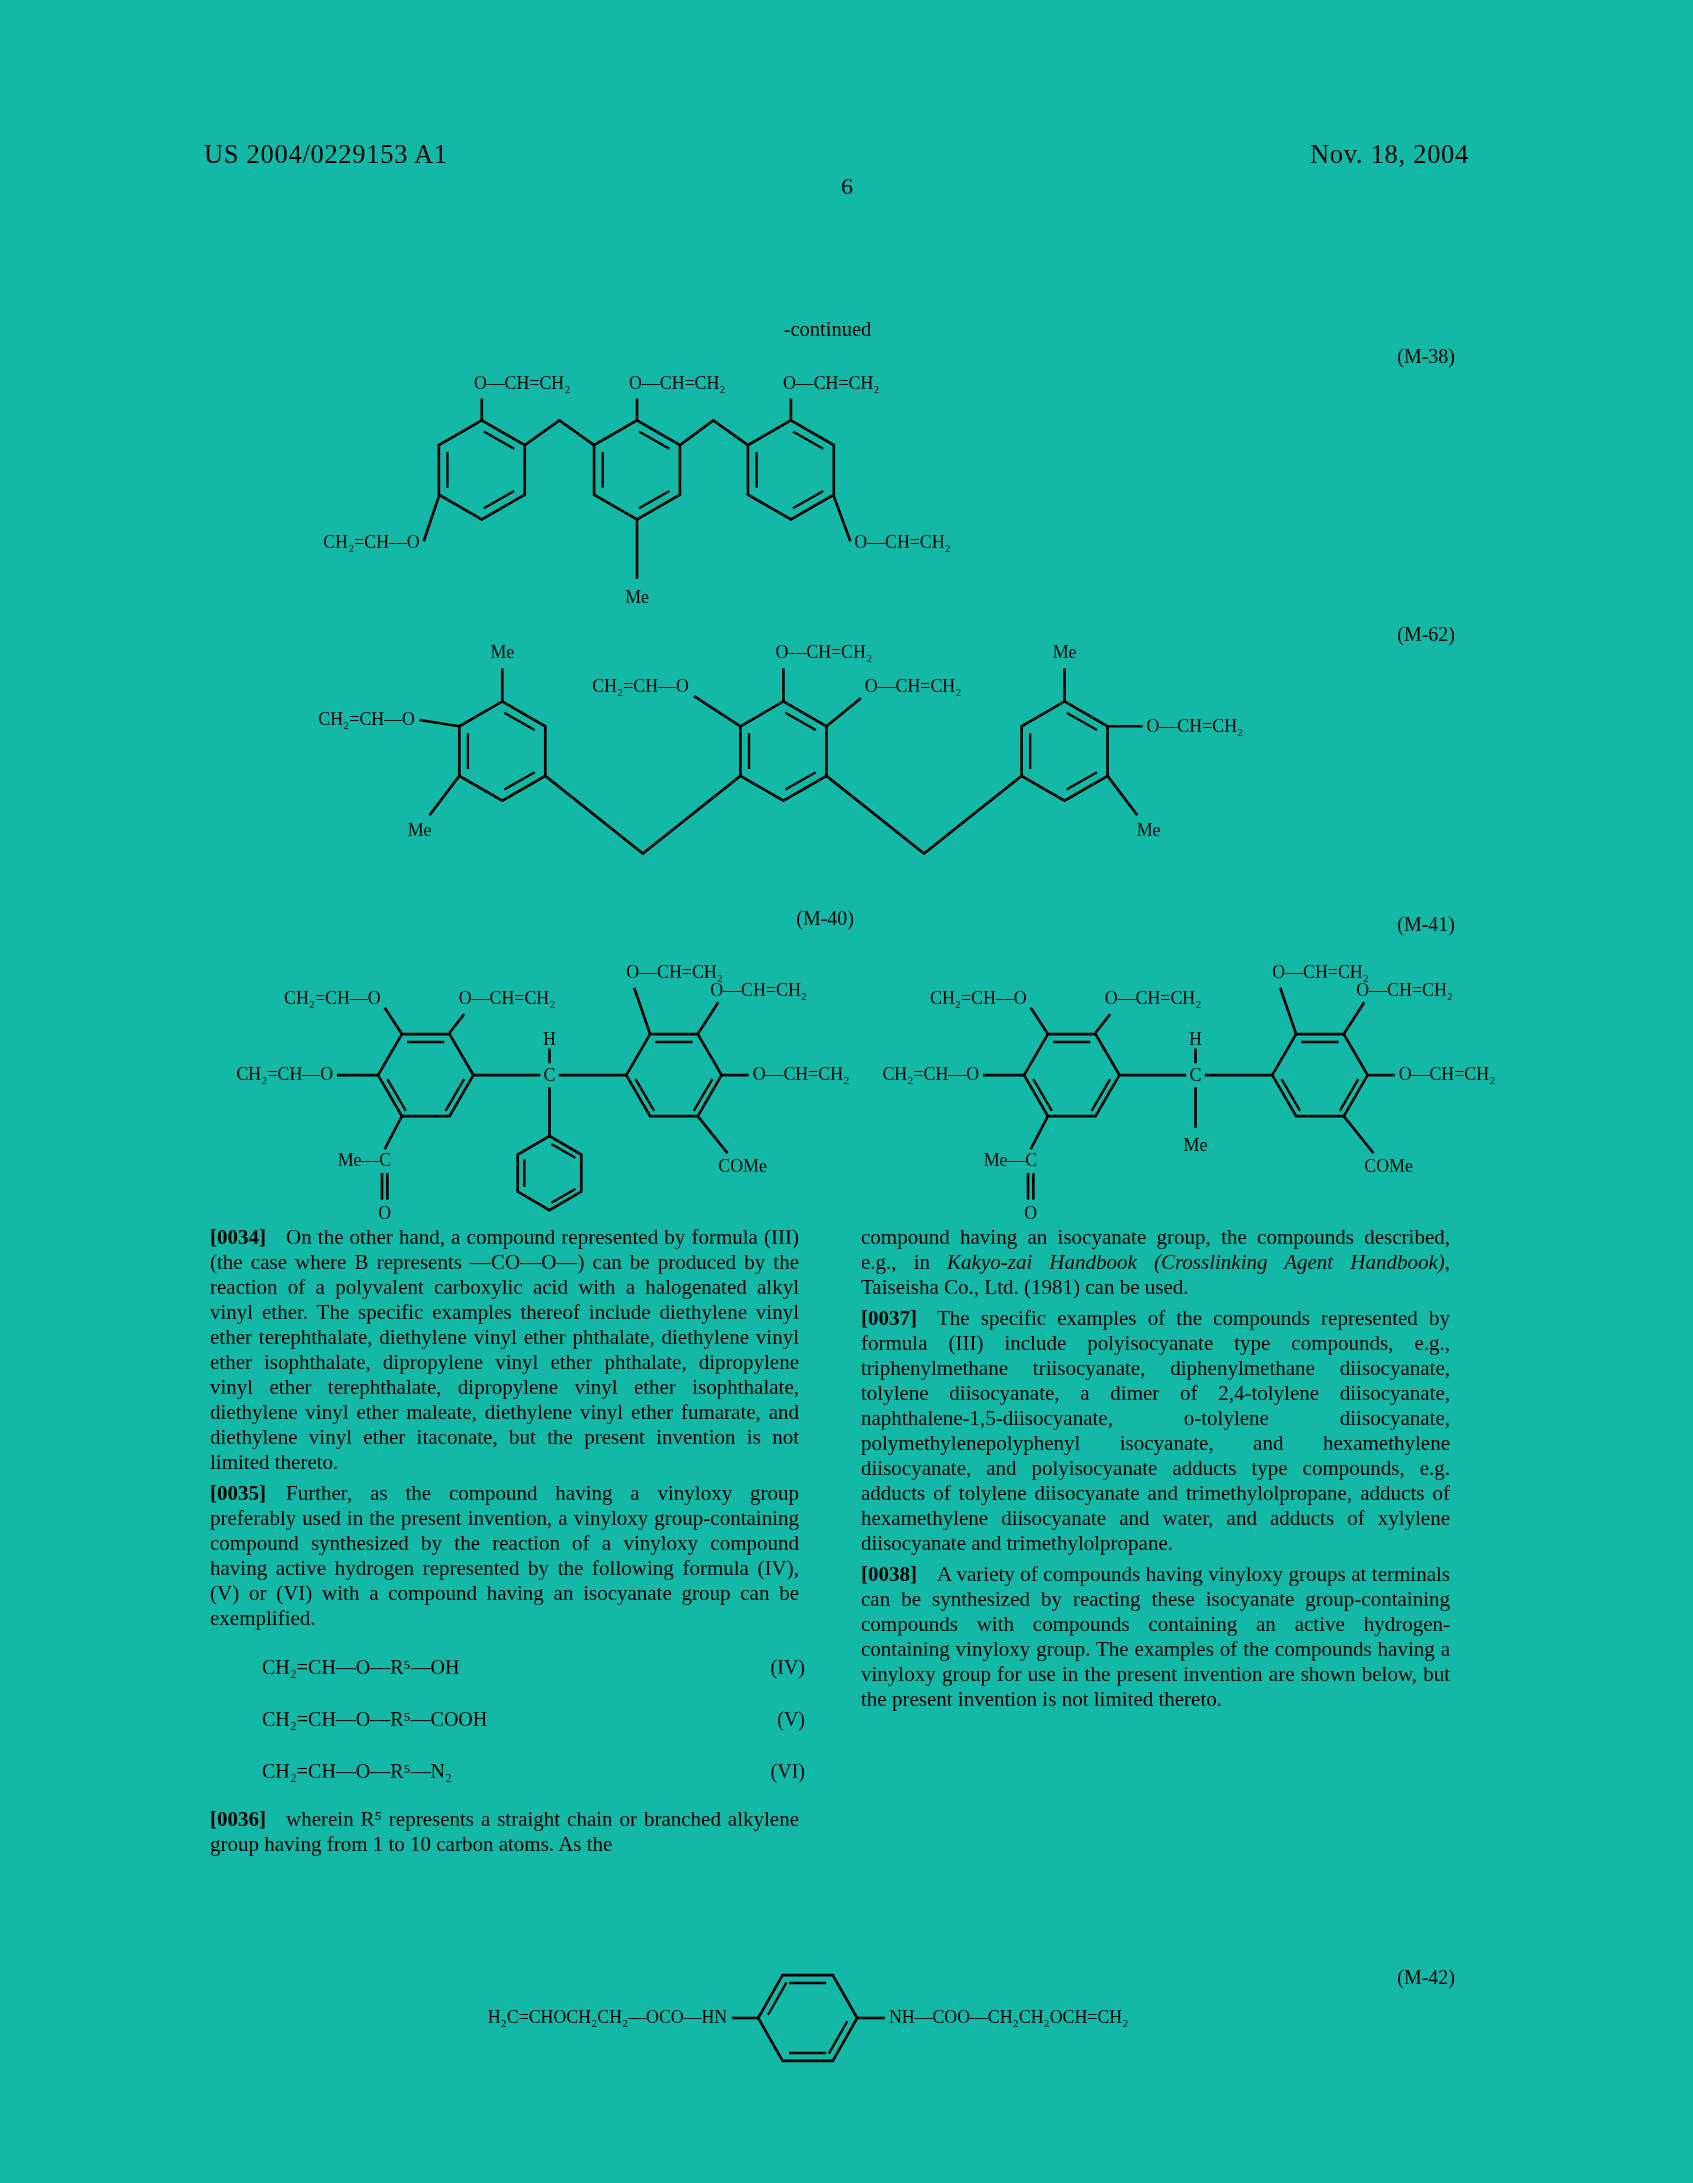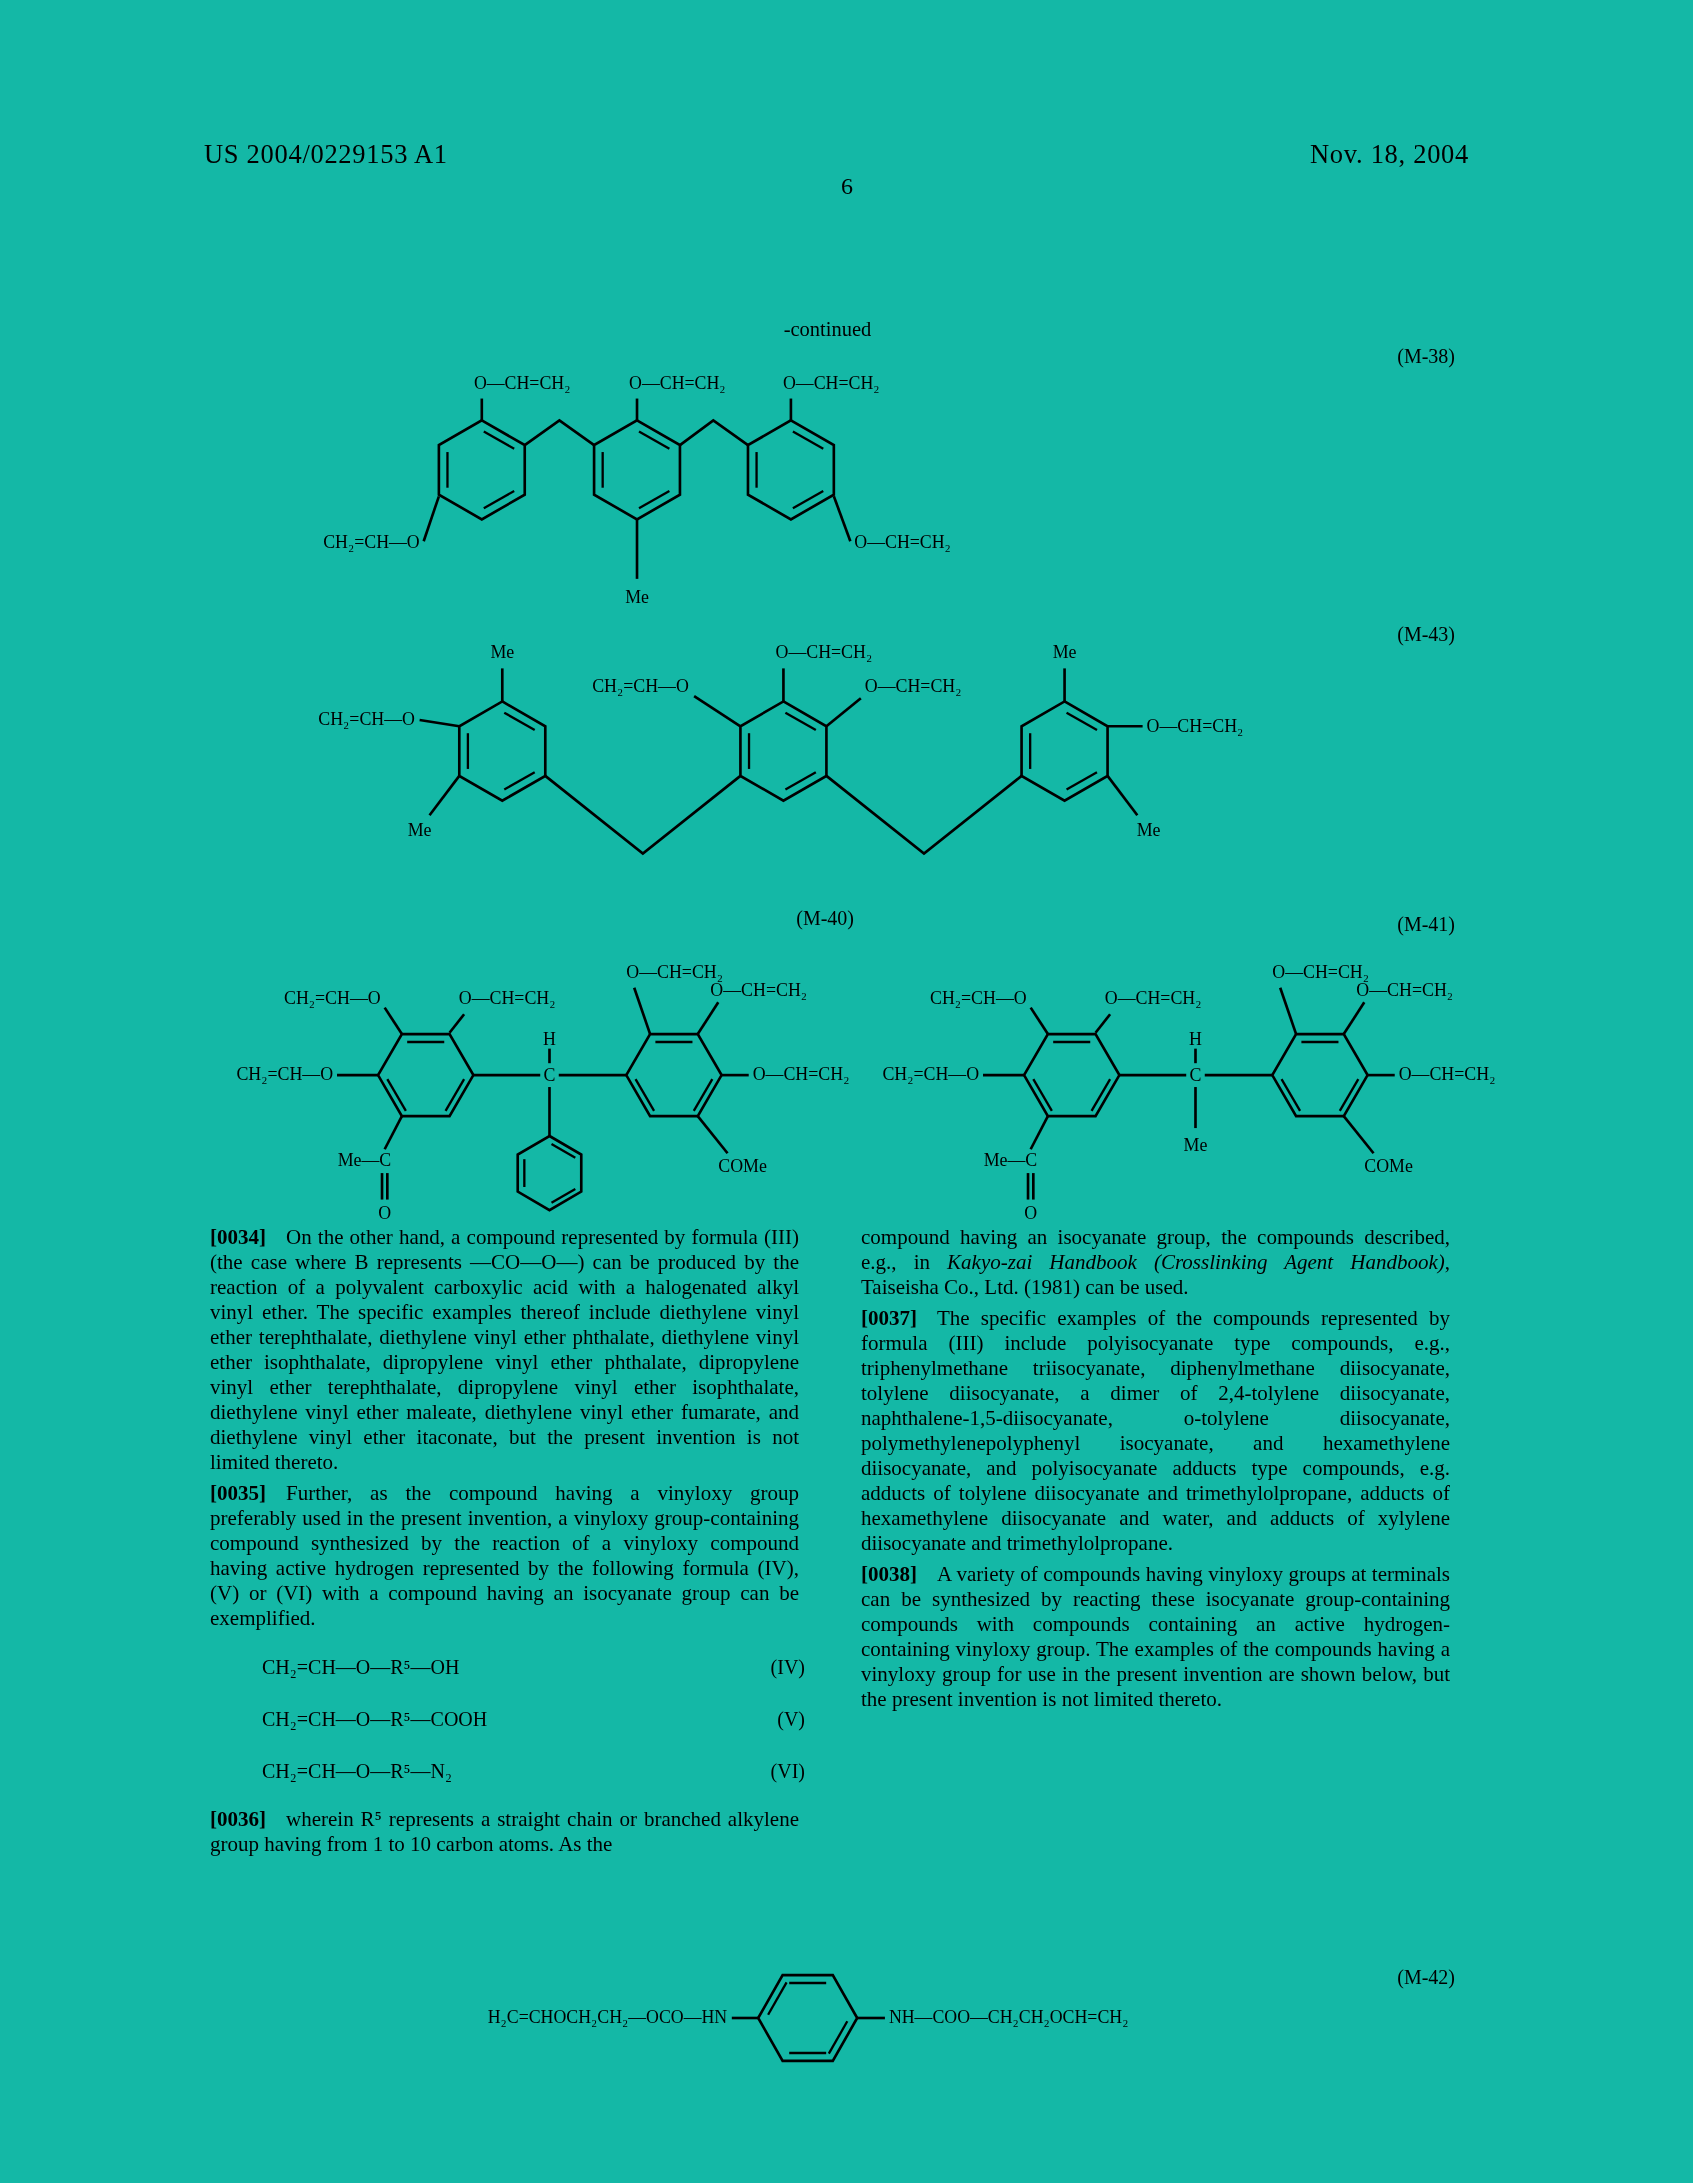--- a/index.html
+++ b/index.html
@@ -28,21 +28,21 @@
 <body>
 
 <div class="page">
 
   <div class="hdr-left">US 2004/0229153 A1</div>
   <div class="hdr-right">Nov. 18, 2004</div>
   <div class="pageno">6</div>
   <div class="continued">-continued</div>
 
   <div class="mlabel" style="left:1343px;top:345px">(M-38)</div>
-  <div class="mlabel" style="left:1343px;top:623px">(M-43)</div>
+  <div class="mlabel" style="left:1343px;top:623px">(M-62)</div>
   <div class="mlabel" style="left:742px;top:907px">(M-40)</div>
   <div class="mlabel" style="left:1343px;top:913px">(M-41)</div>
   <div class="mlabel" style="left:1343px;top:1966px">(M-42)</div>
 
   <svg class="struct" style="left:198px;top:351px" width="1059" height="284" viewBox="0 0 1600 430">
     <g>
       <path class="bond" d="M428,105 L493,142.5 L493,217.5 L428,255 L363,217.5 L363,142.5 Z"></path>
       <line class="thin" x1="431" y1="122" x2="477" y2="148"></line>
       <line class="thin" x1="477" y1="212" x2="431" y2="238"></line>
       <line class="thin" x1="376" y1="207" x2="376" y2="153"></line>

